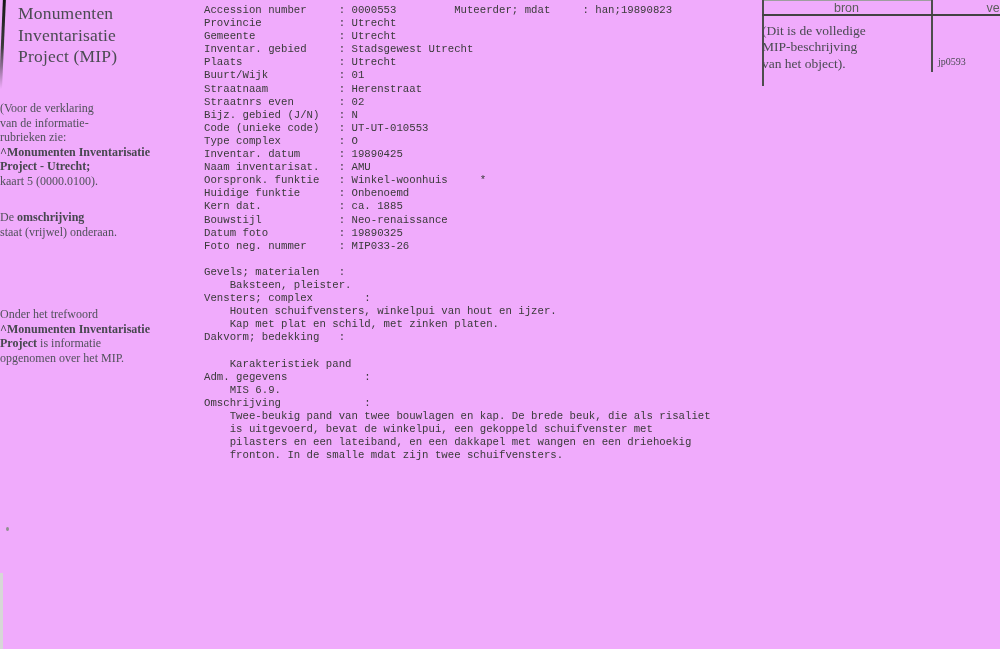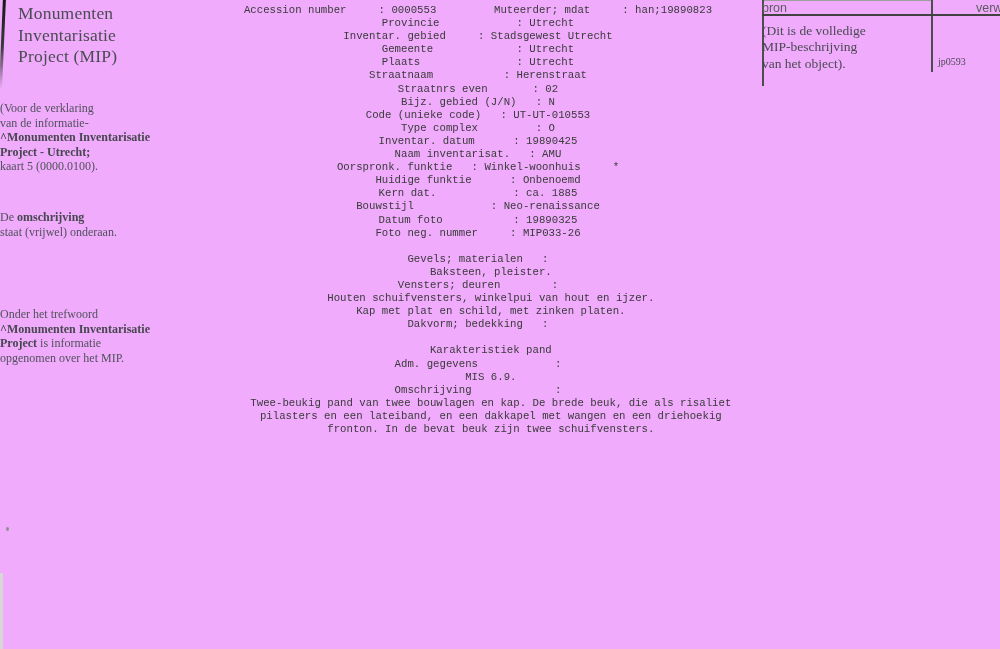--- a/index.html
+++ b/index.html
@@ -17,35 +17,35 @@
   .note{
     position:absolute;left:0;width:195px;
     font-size:12px;line-height:14.6px;color:#51515b;
   }
   .note .b{font-weight:bold;color:#47474f;}
   .n1{top:101px}
   .n2{top:210px}
   .n3{top:307px}
   
   .record{
-    position:absolute;left:198px;top:4px;width:560px;
+    position:absolute;left:204px;top:4px;width:560px;
     font-family:"Liberation Mono","DejaVu Sans Mono",monospace;
-    font-size:10.7px;color:#3a3a3a;text-align:center;
+    font-size:10.7px;color:#3a3a3a;
   }
   .record>div{height:13.1px;line-height:13.1px;white-space:pre;}
   
   .stamp{position:absolute;left:762px;top:0;width:238px;height:90px;}
   .stamp .vline-left{position:absolute;left:0;top:0;width:1.5px;height:86px;background:#4d4d4d;}
   .stamp .vline-mid{position:absolute;left:169px;top:0;width:1.5px;height:72px;background:#4d4d4d;}
   .stamp .hline{position:absolute;left:0;top:14px;width:238px;height:1.8px;background:#424242;}
   .stamp .topline{position:absolute;left:0;top:0;width:170px;height:1px;background:#9e9e9e;}
   .stamp .hdr{
     position:absolute;top:1px;
     font-family:"Liberation Sans",sans-serif;font-size:12.5px;color:#5d5d5d;
-    text-align:left;
+    text-align:center;
   }
   .stamp .hdr.c1{left:0;width:169px;}
   .stamp .hdr.c2{left:170px;width:68px;padding-left:44px;}
   .stamp .cell-note{
     position:absolute;left:0;top:23px;width:150px;
     font-size:13.5px;line-height:16.4px;color:#4a4a52;white-space:pre-line;
   }
   .stamp .cell-code{
     position:absolute;left:176px;top:56px;
     font-size:10px;color:#4a4a52;
@@ -64,71 +64,74 @@
 
 <div class="canvas">
 
   <div class="mip-title">Monumenten
 Inventarisatie
 Project (MIP)</div>
 
   <div class="note n1">
     <div>(Voor de verklaring</div>
     <div>van de informatie-</div>
+    <div>rubrieken zie:</div>
     <div class="b">^Monumenten Inventarisatie</div>
     <div class="b">Project - Utrecht;</div>
     <div>kaart 5 (0000.0100).</div>
   </div>
 
   <div class="note n2">
     <div><span>De </span><span class="b">omschrijving</span></div>
     <div>staat (vrijwel) onderaan.</div>
   </div>
 
   <div class="note n3">
     <div>Onder het trefwoord</div>
     <div class="b">^Monumenten Inventarisatie</div>
     <div><span class="b">Project</span><span> is informatie</span></div>
     <div>opgenomen over het MIP.</div>
   </div>
 
   <div class="record">
       <div>Accession number     : 0000553         Muteerder; mdat     : han;19890823</div>
       <div>Provincie            : Utrecht</div>
+      <div>Gemeente             : Utrecht</div>
       <div>Inventar. gebied     : Stadsgewest Utrecht</div>
-      <div>Gemeente             : Utrecht</div>
       <div>Plaats               : Utrecht</div>
+      <div>Buurt/Wijk           : 01</div>
       <div>Straatnaam           : Herenstraat</div>
       <div>Straatnrs even       : 02</div>
       <div>Bijz. gebied (J/N)   : N</div>
       <div>Code (unieke code)   : UT-UT-010553</div>
       <div>Type complex         : O</div>
       <div>Inventar. datum      : 19890425</div>
       <div>Naam inventarisat.   : AMU</div>
       <div>Oorspronk. funktie   : Winkel-woonhuis     *</div>
       <div>Huidige funktie      : Onbenoemd</div>
       <div>Kern dat.            : ca. 1885</div>
       <div>Bouwstijl            : Neo-renaissance</div>
       <div>Datum foto           : 19890325</div>
       <div>Foto neg. nummer     : MIP033-26</div>
       <div></div>
       <div>Gevels; materialen   :</div>
       <div>    Baksteen, pleister.</div>
-      <div>Vensters; deuren        :</div>
+      <div>Vensters; complex        :</div>
       <div>    Houten schuifvensters, winkelpui van hout en ijzer.</div>
       <div>    Kap met plat en schild, met zinken platen.</div>
       <div>Dakvorm; bedekking   :</div>
       <div></div>
       <div>    Karakteristiek pand</div>
       <div>Adm. gegevens            :</div>
       <div>    MIS 6.9.</div>
       <div>Omschrijving             :</div>
       <div>    Twee-beukig pand van twee bouwlagen en kap. De brede beuk, die als risaliet</div>
+      <div>    is uitgevoerd, bevat de winkelpui, een gekoppeld schuifvenster met</div>
       <div>    pilasters en een lateiband, en een dakkapel met wangen en een driehoekig</div>
-      <div>    fronton. In de bevat beuk zijn twee schuifvensters.</div>
+      <div>    fronton. In de smalle mdat zijn twee schuifvensters.</div>
     </div>
 
   <div class="stamp">
     <div class="topline"></div>
     <div class="vline-left"></div>
     <div class="vline-mid"></div>
     <div class="hline"></div>
     <div class="hdr c1">bron</div>
     <div class="hdr c2">verwerkt</div>
     <div class="cell-note">(Dit is de volledige

